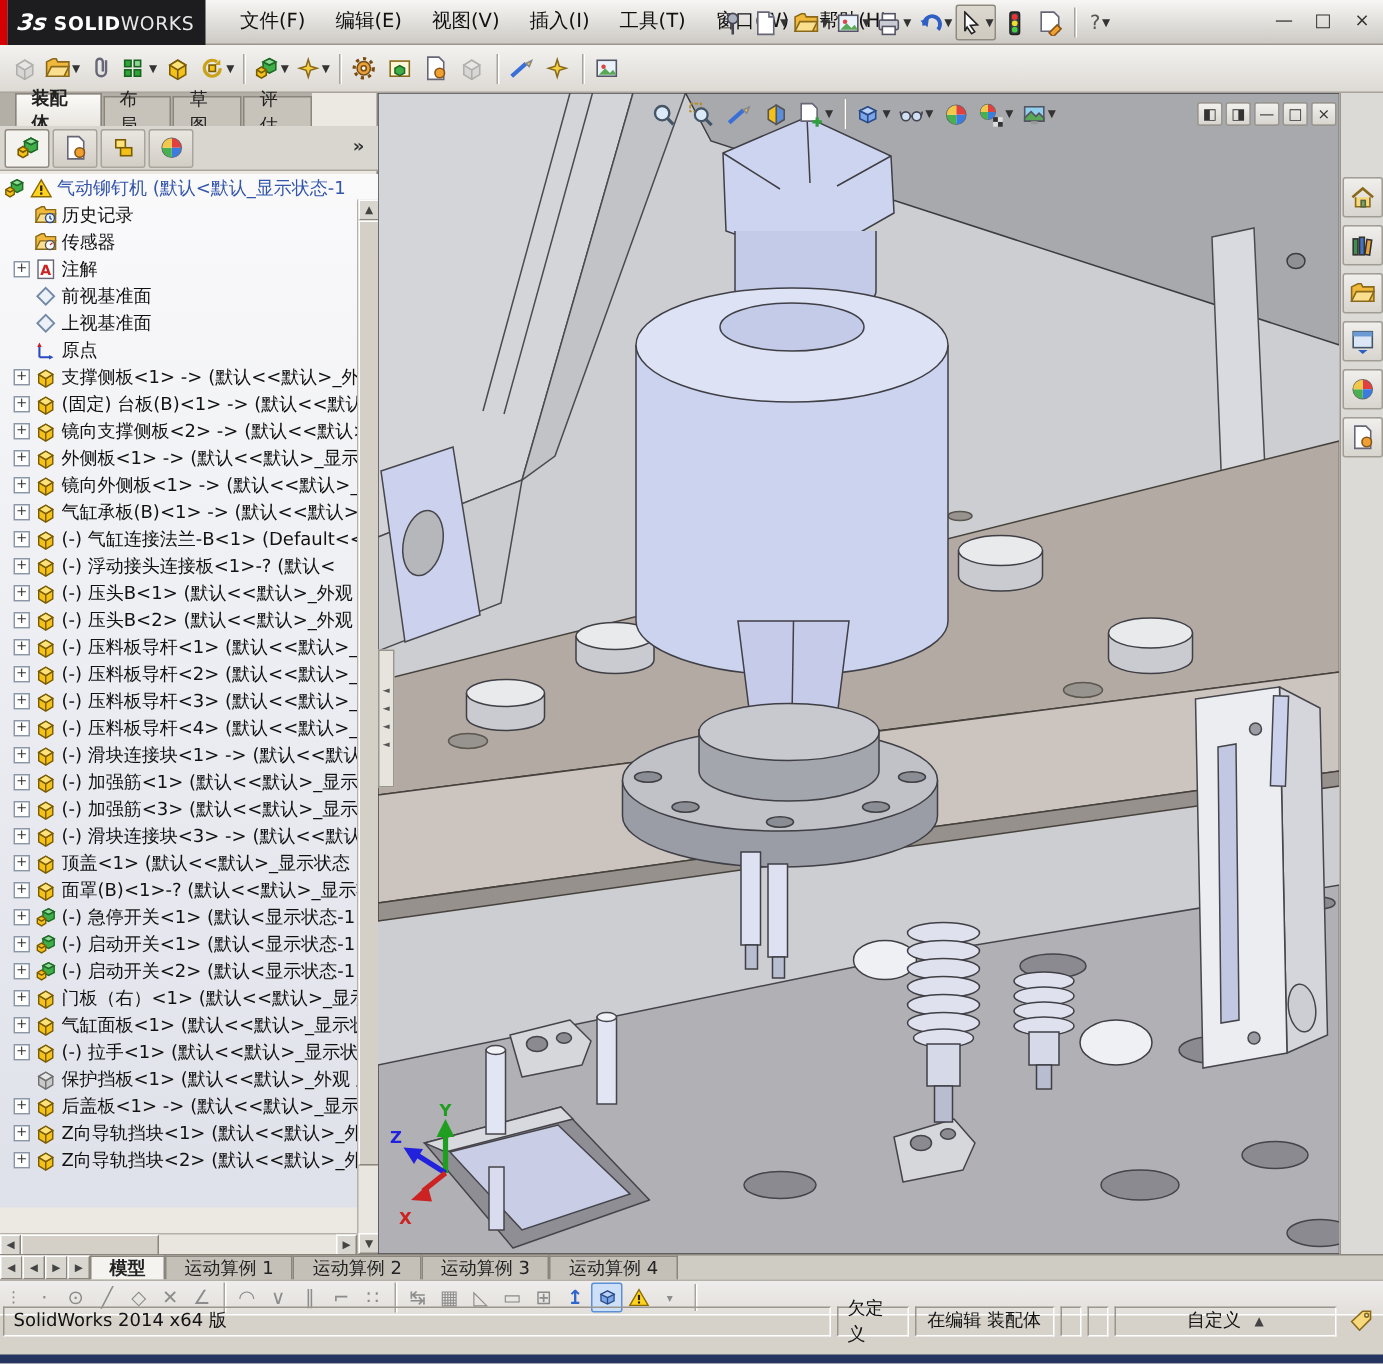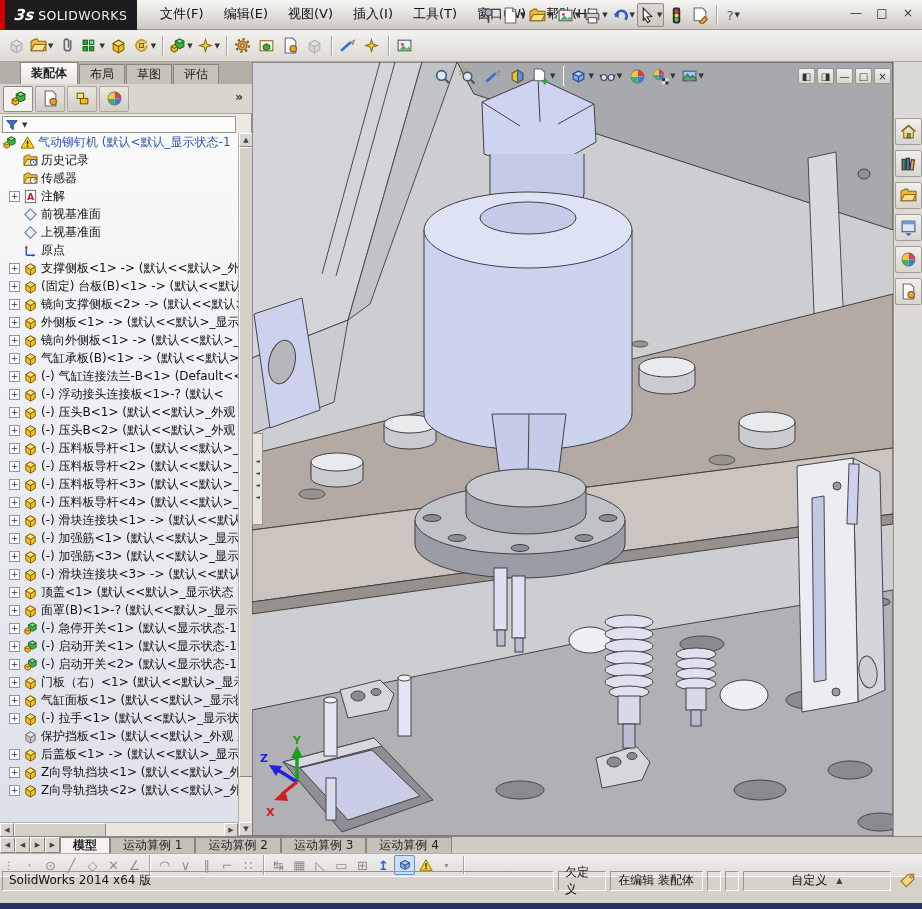--- a/index.html
+++ b/index.html
@@ -5,21 +5,21 @@
   *{box-sizing:border-box;margin:0;padding:0}
   html,body{width:922px;height:909px;overflow:hidden}
   body{position:relative;background:#d4d0c8;font-family:"DejaVu Sans","Liberation Sans",sans-serif;font-size:12px;color:#111;-webkit-font-smoothing:antialiased}
   .abs{position:absolute}
 
   
   #titlebar{left:0;top:0;width:922px;height:30px;background:linear-gradient(#f7f6f4,#cdcac4);border-bottom:1px solid #9a968e;display:flex;align-items:center}
   #redstripe{left:0;top:0;width:5px;height:30px;background:#d40000}
   #logo{left:5px;top:0;width:132px;height:30px;background:#1d1d1f;color:#fff;display:flex;align-items:center;justify-content:center;gap:4px}
   #logo .l3s{font-style:italic;font-weight:bold;font-size:15px;transform:skewX(-8deg)}
-  #logo .lb{font-weight:normal;font-size:12.5px;letter-spacing:.4px}
+  #logo .lb{font-weight:bold;font-size:12.5px;letter-spacing:.4px}
   #logo .lw{font-weight:normal;font-size:12.5px;letter-spacing:.4px;color:#e8e8e8;margin-left:-4px}
   #menu-items{position:absolute;left:150px;top:0;height:30px;display:flex;align-items:flex-start}
   .menu-item{padding:5px 10px;font-size:13px;color:#111;cursor:default}
   #quick-icons{position:absolute;left:476px;top:2px;height:26px;display:flex;align-items:center}
   #win-buttons{position:absolute;right:4px;top:4px;display:flex;gap:6px}
   .winbtn{width:20px;height:18px;display:flex;align-items:center;justify-content:center;font-size:12px;color:#333}
 
   
   .tbtn{height:24px;min-width:24px;display:inline-flex;align-items:center;justify-content:center;border:1px solid transparent;border-radius:2px;padding:0 1px}
   .tbtn.pressed{border:1px solid #8f8b83;background:linear-gradient(#dcd8d0,#cfcabf)}
@@ -27,29 +27,29 @@
   .ic{width:17px;height:17px;display:block}
   .ic.small{width:14px;height:14px}
   .caret{font-size:7px;color:#333;margin-left:1px}
   .tsep{width:1px;height:20px;background:#a9a59d;box-shadow:1px 0 0 #fff;margin:0 4px;display:inline-block}
   .glyphbtn{font-size:13px;color:#555}
 
   #toolbar2{left:0;top:30px;width:922px;height:32px;background:linear-gradient(#f3f2ef,#dddad4);border-bottom:1px solid #a9a59d;display:flex;align-items:center;padding-left:4px}
 
   
   #leftpanel{left:0;top:62px;width:252px;height:774px;background:#ece9e3;border-right:1px solid #8a867e}
-  #cmd-tabs{left:0;top:0;width:252px;height:22px;background:#b3afa6;display:flex;align-items:flex-end;padding-left:20px;gap:1px}
+  #cmd-tabs{left:0;top:0;width:208px;height:22px;background:#b3afa6;display:flex;align-items:flex-end;padding-left:10px;gap:1px}
   .ctab{height:20px;padding:2px 10px;font-size:12px;background:#c7c3ba;border:1px solid #8a867e;border-bottom:none;color:#222;display:flex;align-items:center}
   .ctab.active{background:linear-gradient(#fbfaf8,#e9e6e0);height:22px;font-weight:bold}
   #panel-tabs{left:0;top:22px;width:252px;height:30px;background:#d9d6cf;border-bottom:1px solid #a9a59d;display:flex;align-items:center;padding-left:3px;gap:2px}
   .ptab{width:30px;height:26px;display:flex;align-items:center;justify-content:center;border:1px solid #a9a59d;background:linear-gradient(#e9e6e0,#d2cec6);border-radius:2px}
   .ptab.active{background:#f4f2ee;border-color:#8f8b83}
   #panel-overflow{position:absolute;right:8px;top:28px;font-size:12px;color:#333;font-weight:bold}
   #filter-row{left:2px;top:54px;width:234px;height:17px;background:#fbfbfa;border:1px solid #9a968e;display:flex;align-items:center;padding-left:2px;gap:2px}
-  #tree{left:0;top:71px;width:274px;height:689px;overflow:hidden;background:linear-gradient(180deg,#fafafb 0%,#e9eaf0 60%,#dfe1ea 100%)}
+  #tree{left:0;top:54px;width:274px;height:689px;overflow:hidden;background:linear-gradient(180deg,#fafafb 0%,#e9eaf0 60%,#dfe1ea 100%)}
   .trow{display:flex;align-items:center;height:18px;white-space:nowrap;padding-left:9px;font-size:12px}
   .trow.root{padding-left:2px}
   .texp{width:11px;height:11px;border:1px solid #8b97a8;background:#fff;font-size:9px;line-height:8px;text-align:center;color:#333;margin-right:3px;flex:none}
   .texp.spacer{visibility:hidden}
   .ti{width:15px;height:15px;margin-right:3px;flex:none}
   .tlabel{overflow:hidden;flex:none}
 
   
   .sb{background:#e6e3dc;border-left:1px solid #b5b1a8}
   .sbtn{width:14px;height:14px;background:#d9d6cf;border:1px solid;border-color:#fff #8a867e #8a867e #fff;color:#444;font-size:7px;display:flex;align-items:center;justify-content:center}

